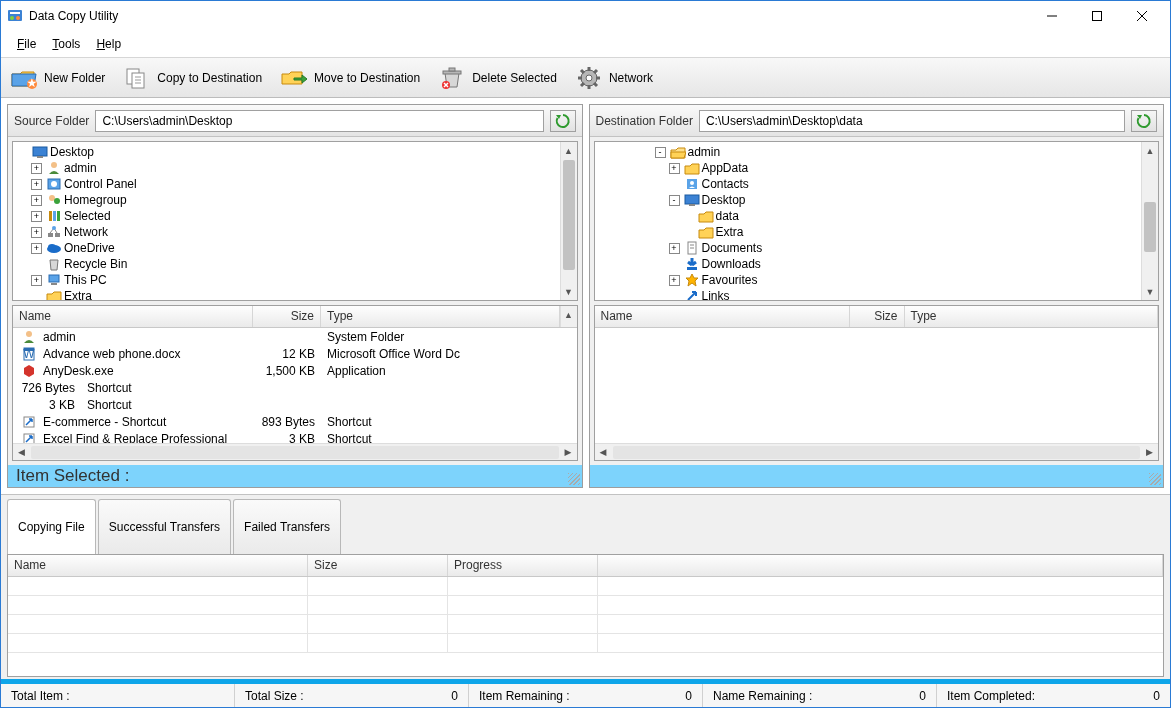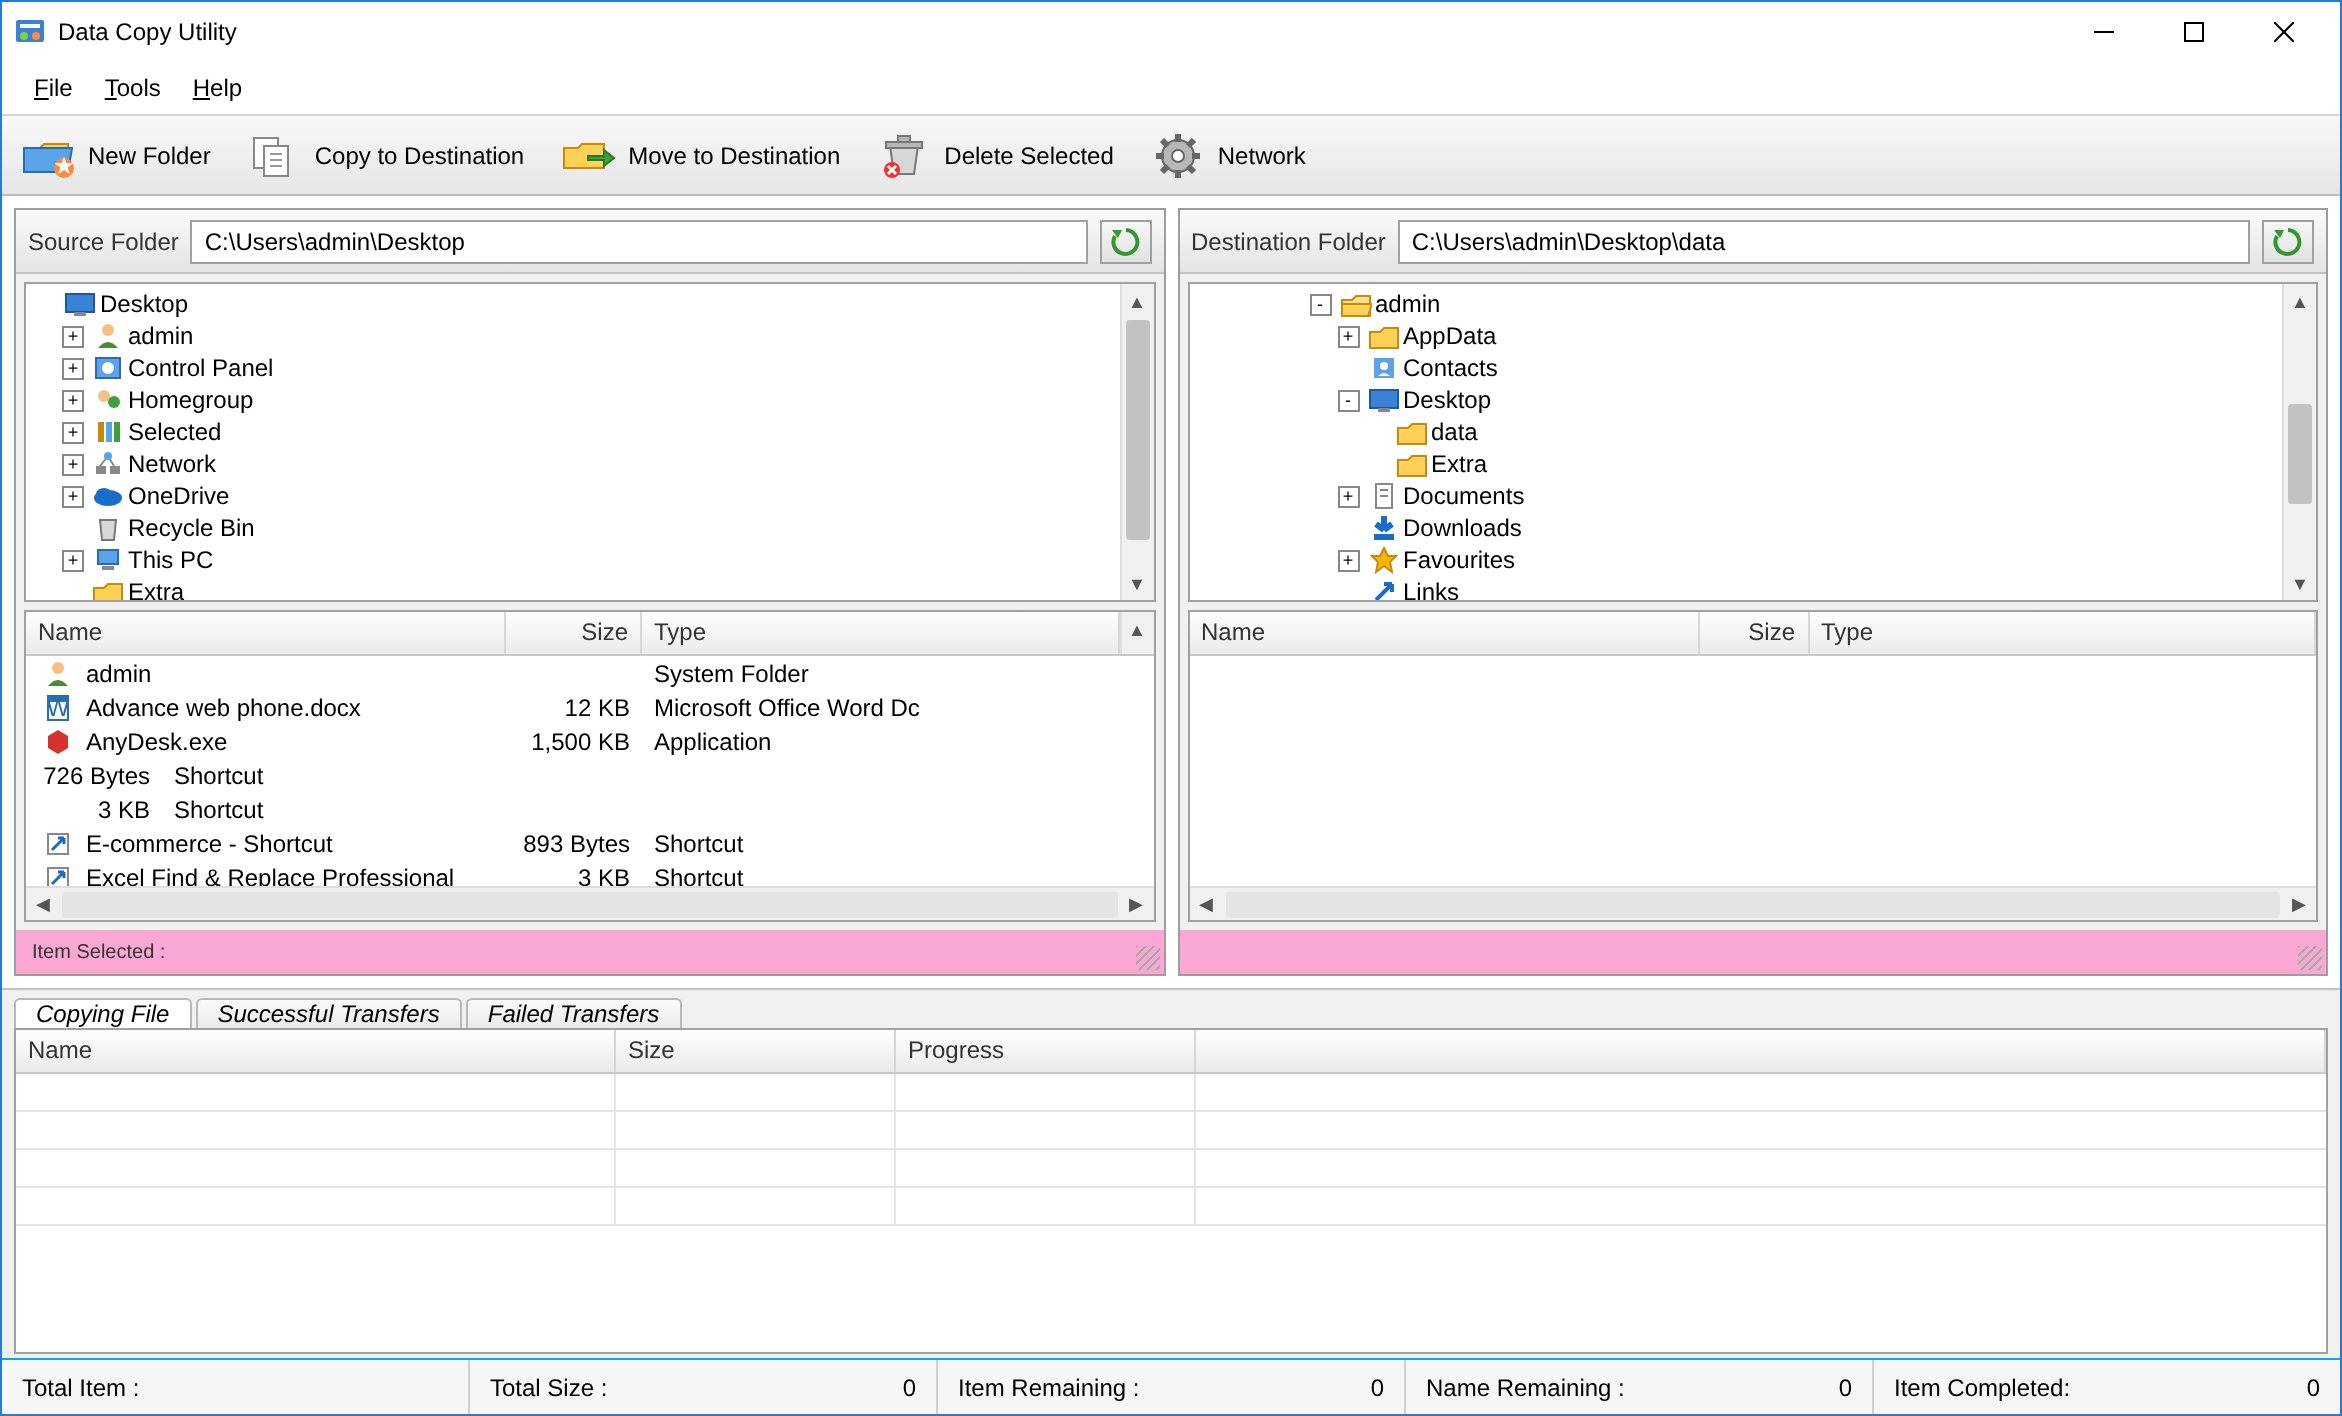--- a/index.html
+++ b/index.html
@@ -32,31 +32,31 @@
 .listview { background: #fff; border: 1px solid #a0a0a0; margin: 0 4px 4px 4px; flex: 1; display: flex; flex-direction: column; overflow: hidden; }
 .lv-head { display: flex; background: linear-gradient(#fefefe,#eaeaea); border-bottom: 1px solid #c8c8c8; height: 22px; }
 .lv-col { padding: 3px 6px; border-right: 1px solid #d6d6d6; font-size: 12px; color: #333; white-space: nowrap; overflow: hidden; }
 .lv-body { flex: 1; overflow: hidden; }
 .lv-row { display: flex; height: 17px; align-items: center; }
 .lv-cell { padding: 0 6px; white-space: nowrap; overflow: hidden; font-size: 12px; display: flex; align-items: center; gap: 4px; }
 .lv-cell.r { justify-content: flex-end; }
 .hscroll { height: 17px; background: #f0f0f0; border-top: 1px solid #ddd; display: flex; align-items: center; }
 .hscroll .harrow { width: 17px; text-align: center; font-size: 9px; color: #555; }
 .hscroll .htrack { flex: 1; height: 13px; background: #e4e4e4; border-radius: 2px; margin: 0 1px; }
-.status-row { height: 22px; padding: 2px 8px; font-size: 10px; color: #333; background: #f9a8d4; display:flex; align-items:center; }
+.status-row { height: 22px; padding: 2px 8px; font-size: 17px; color: #333; background: #7dd3fc; display:flex; align-items:center; }
 .grip { position: absolute; right: 2px; bottom: 2px; width: 12px; height: 12px; background: repeating-linear-gradient(135deg,#aaa,#aaa 1px,transparent 1px,transparent 3px); }
 .tabs-area { padding: 4px 6px 2px 6px; background: #f0f0f0; flex: 1; display: flex; flex-direction: column; border-top: 1px solid #c2c2c2; }
 .tabstrip { display: flex; gap: 0; }
-.tab { padding: 0 10px; border: 1px solid #b8b8b8; border-bottom: none; background: linear-gradient(#fafafa,#eaeaea); cursor: pointer; margin-right: 2px; border-radius: 3px 3px 0 0; font-style: italic; }
+.tab { padding: 20px 10px; border: 1px solid #b8b8b8; border-bottom: none; background: linear-gradient(#fafafa,#eaeaea); cursor: pointer; margin-right: 2px; border-radius: 3px 3px 0 0; }
 .tab.active { background: #fff; }
 .grid { flex: 1; background: #fff; border: 1px solid #a0a0a0; display: flex; flex-direction: column; }
 .grid-head { display: flex; background: linear-gradient(#fefefe,#eaeaea); border-bottom: 1px solid #c8c8c8; height: 22px; }
 .grid-body { flex: 1; }
 .grid-row { display: flex; height: 19px; border-bottom: 1px solid #e4e4e4; }
-.statusbar { height: 28px; border-top: 1px solid #0ea5e9; display: flex; align-items: center; background: #f6f6f6; }
+.statusbar { height: 28px; border-top: 5px solid #0ea5e9; display: flex; align-items: center; background: #f6f6f6; }
 .sb-cell { flex: 1; padding: 0 10px; border-right: 1px solid #d0d0d0; display: flex; justify-content: space-between; height: 100%; align-items: center; }
 .sb-cell:last-child { border-right: none; }
 svg { display: block; }
 .dotted-hint { border-left:1px dotted #aaa; }
 </style>
 </head>
 <body>
 
 <div class="titlebar">
   <span class="app-icon">

